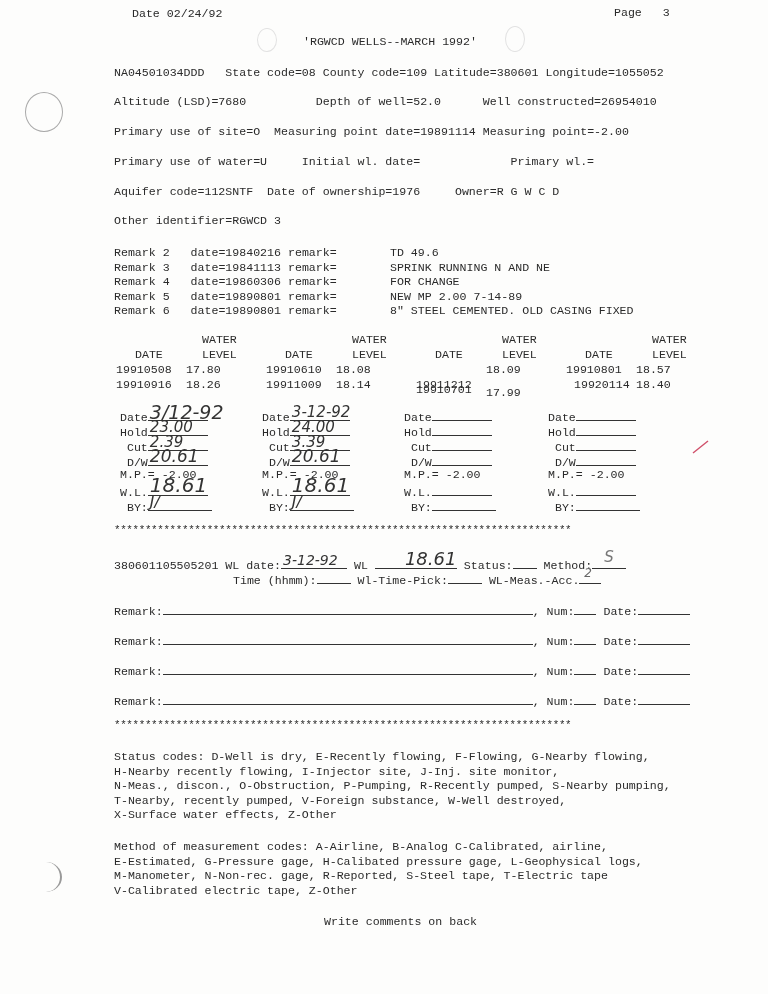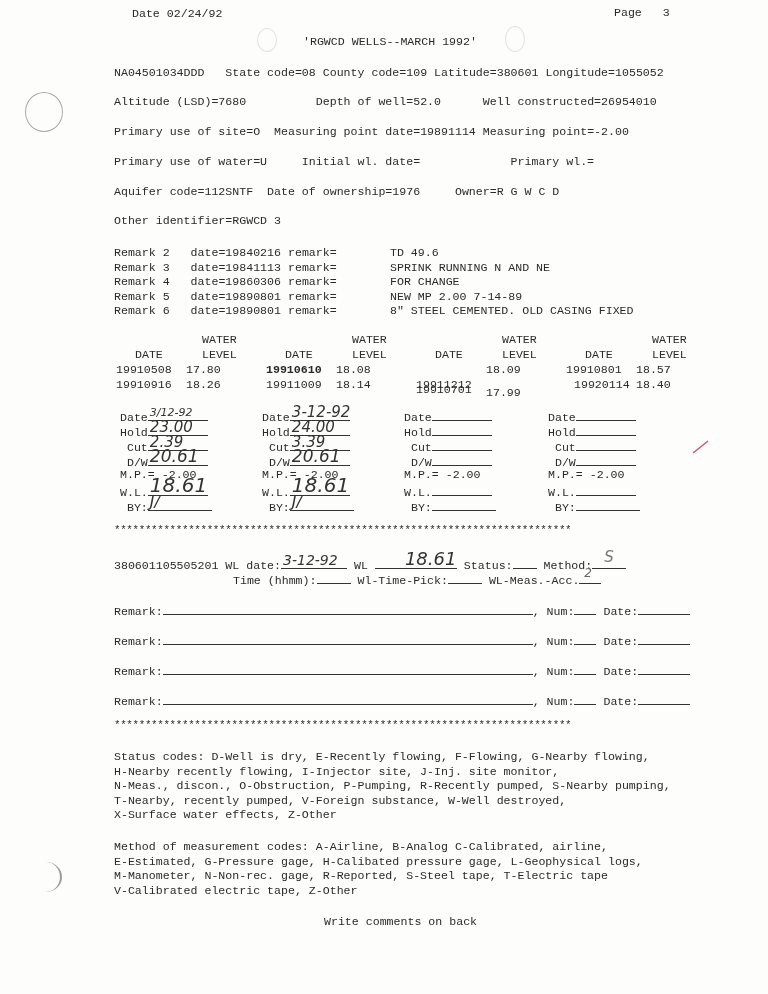--- a/index.html
+++ b/index.html
@@ -56,39 +56,39 @@
     <div class="gridcell" style="left:285px;top:348px;">DATE</div>
     <div class="gridcell" style="left:352px;top:348px;">LEVEL</div>
     <div class="gridcell" style="left:502px;top:333px;">WATER</div>
     <div class="gridcell" style="left:435px;top:348px;">DATE</div>
     <div class="gridcell" style="left:502px;top:348px;">LEVEL</div>
     <div class="gridcell" style="left:652px;top:333px;">WATER</div>
     <div class="gridcell" style="left:585px;top:348px;">DATE</div>
     <div class="gridcell" style="left:652px;top:348px;">LEVEL</div>
     <div class="gridcell" style="left:116px;top:363px;">19910508</div>
     <div class="gridcell" style="left:186px;top:363px;">17.80</div>
-    <div class="gridcell" style="left:266px;top:363px;font-weight:bold;">19910610</div>
+    <div class="gridcell" style="left:266px;top:363px;">19910610</div>
     <div class="gridcell" style="left:336px;top:363px;">18.08</div>
     <div class="gridcell" style="left:416px;top:383px;">19910701</div>
     <div class="gridcell" style="left:486px;top:363px;">18.09</div>
     <div class="gridcell" style="left:566px;top:363px;">19910801</div>
     <div class="gridcell" style="left:636px;top:363px;">18.57</div>
     <div class="gridcell" style="left:116px;top:378px;">19910916</div>
     <div class="gridcell" style="left:186px;top:378px;">18.26</div>
     <div class="gridcell" style="left:266px;top:378px;">19911009</div>
     <div class="gridcell" style="left:336px;top:378px;">18.14</div>
     <div class="gridcell" style="left:416px;top:378px;">19911212</div>
     <div class="gridcell" style="left:486px;top:386px;">17.99</div>
     <div class="gridcell" style="left:566px;top:378px;margin-left:8px;">19920114</div>
     <div class="gridcell" style="left:636px;top:378px;">18.40</div>
   </div>
 
 <div id="cards">
     <div class="card" style="left:120px;top:407px;">
-      <div class="ln"><span>Date</span><span class="u" style="width:60px;"><span class="hw" style="font-size:11px;line-height:15px;">3/12-92</span></span></div>
+      <div class="ln"><span>Date</span><span class="u" style="width:60px;"><span class="hw" style="font-size:19px;line-height:15px;">3/12-92</span></span></div>
       <div class="ln"><span>Hold</span><span class="u" style="width:60px;"><span class="hw" style="font-size:15px;line-height:15px;">23.00</span></span></div>
       <div class="ln"><span> Cut</span><span class="u" style="width:60px;"><span class="hw" style="font-size:15px;line-height:15px;">2.39</span></span></div>
       <div class="ln"><span> D/W</span><span class="u" style="width:60px;"><span class="hw" style="font-size:17px;line-height:17px;">20.61</span></span></div>
       <div class="ln"><span>M.P.= -2.00</span></div>
       <div class="ln"><span>W.L.</span><span class="u" style="width:60px;"><span class="hw" style="font-size:20px;line-height:20px;">18.61</span></span></div>
       <div class="ln"><span> BY:</span><span class="u" style="width:64px;"><span class="hw" style="font-size:16px;line-height:16px;">J/</span></span></div>
     </div>
     <div class="card" style="left:262px;top:407px;">
       <div class="ln"><span>Date</span><span class="u" style="width:60px;"><span class="hw" style="font-size:15px;line-height:15px;">3-12-92</span></span></div>
       <div class="ln"><span>Hold</span><span class="u" style="width:60px;"><span class="hw" style="font-size:15px;line-height:15px;">24.00</span></span></div>

